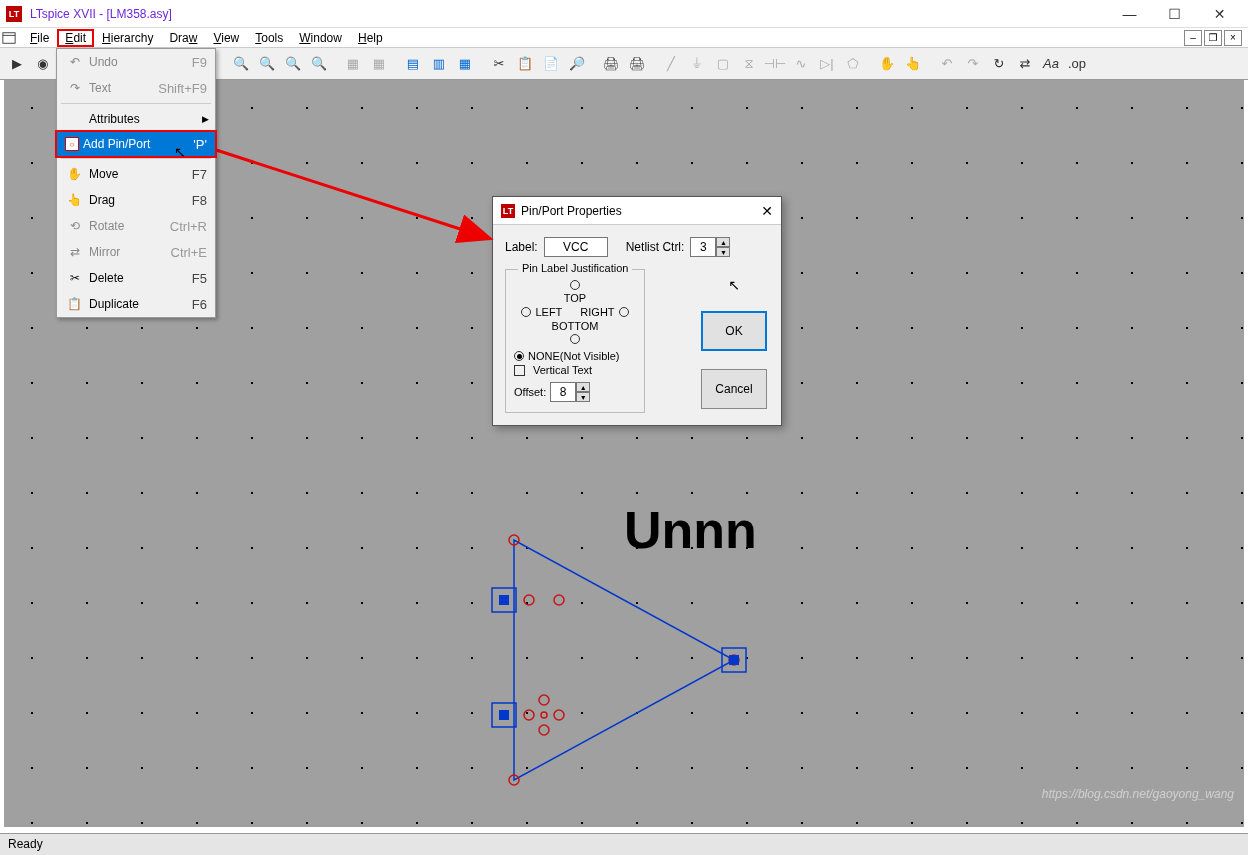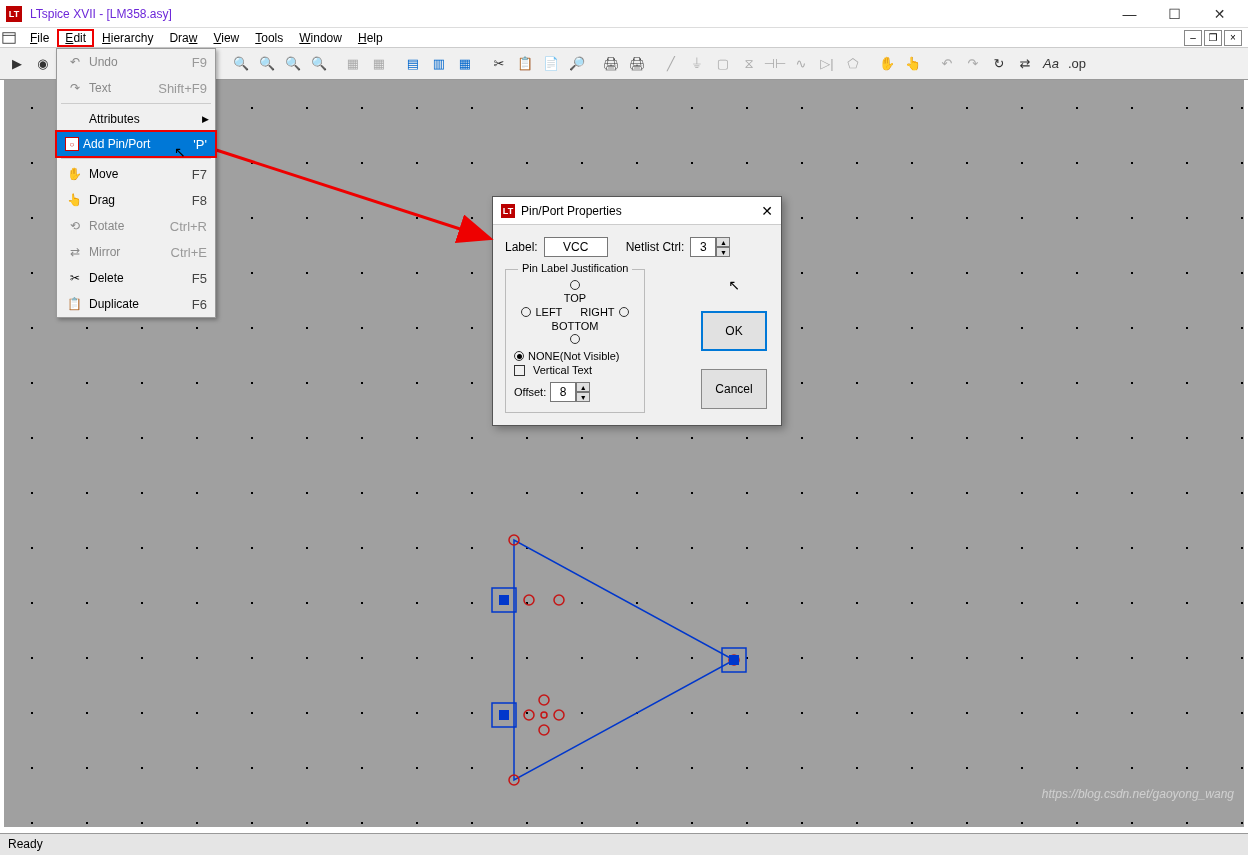--- a/index.html
+++ b/index.html
@@ -188,20 +188,21 @@
     <circle cx="60" cy="185" r="3" fill="none" stroke="#c51515" stroke-width="1.5"></circle>
 
     <rect x="8" y="58" width="24" height="24" fill="none" stroke="#0037cc" stroke-width="1.5"></rect>
     <rect x="8" y="173" width="24" height="24" fill="none" stroke="#0037cc" stroke-width="1.5"></rect>
     <rect x="238" y="118" width="24" height="24" fill="none" stroke="#0037cc" stroke-width="1.5"></rect>
     <rect x="15" y="65" width="10" height="10" fill="#0037cc"></rect>
     <rect x="15" y="180" width="10" height="10" fill="#0037cc"></rect>
     <rect x="245" y="125" width="10" height="10" fill="#0037cc"></rect>
   </svg>
 
+  <div class="symbol-text" style="left:620px;top:420px;">Unnn</div>
   <div class="watermark">https://blog.csdn.net/gaoyong_wang</div>
 </div>
 
 <div class="dropdown">
   <div class="ddrow disabled">
     <span class="icon">↶</span>
     <span class="label">Undo</span>
     <span class="shortcut">F9</span>
   </div>
   <div class="ddrow disabled">

